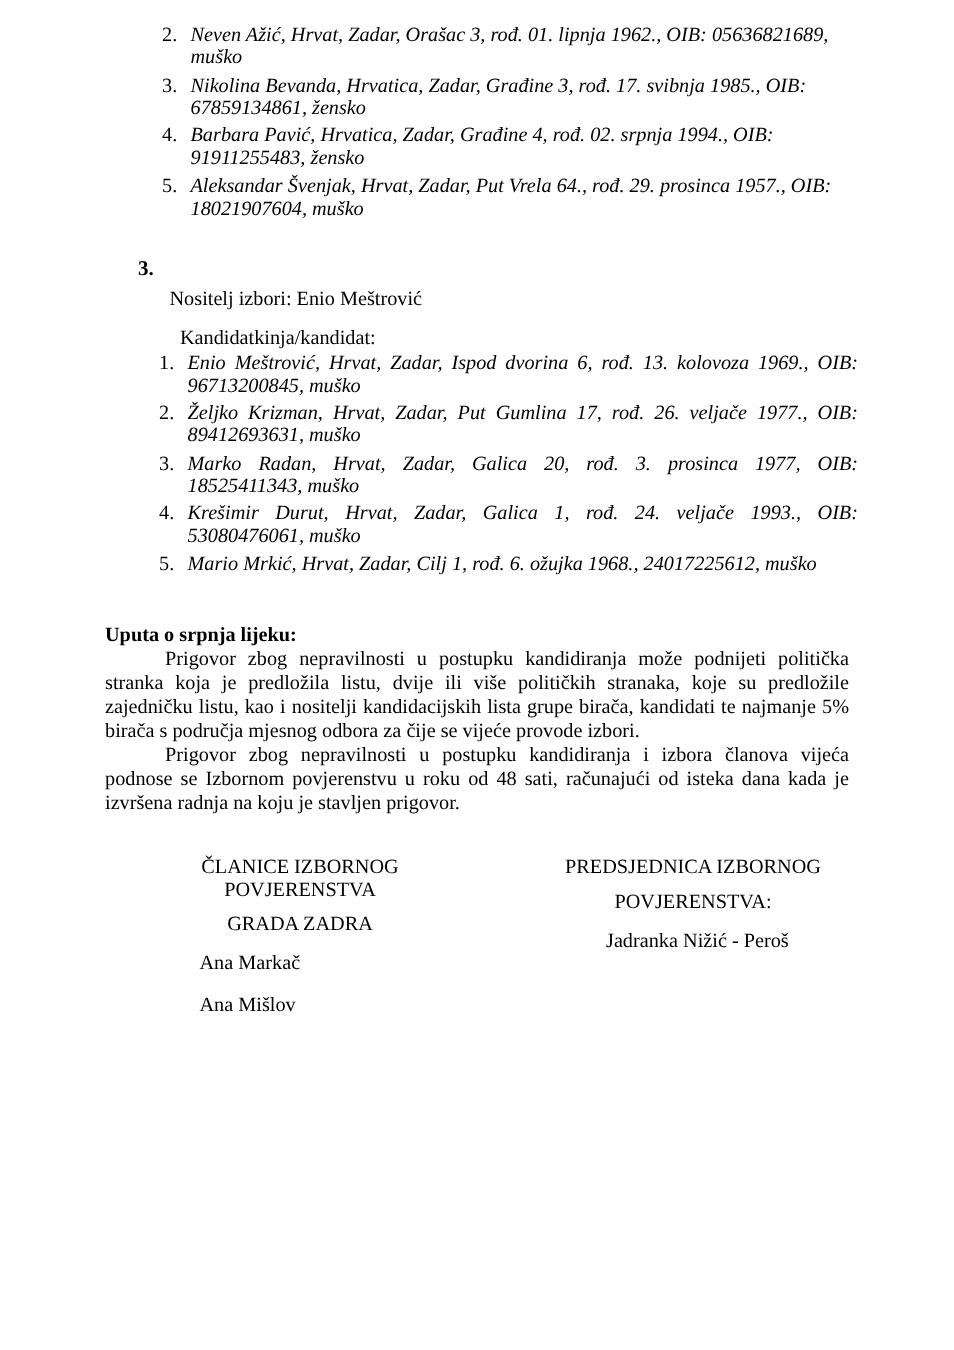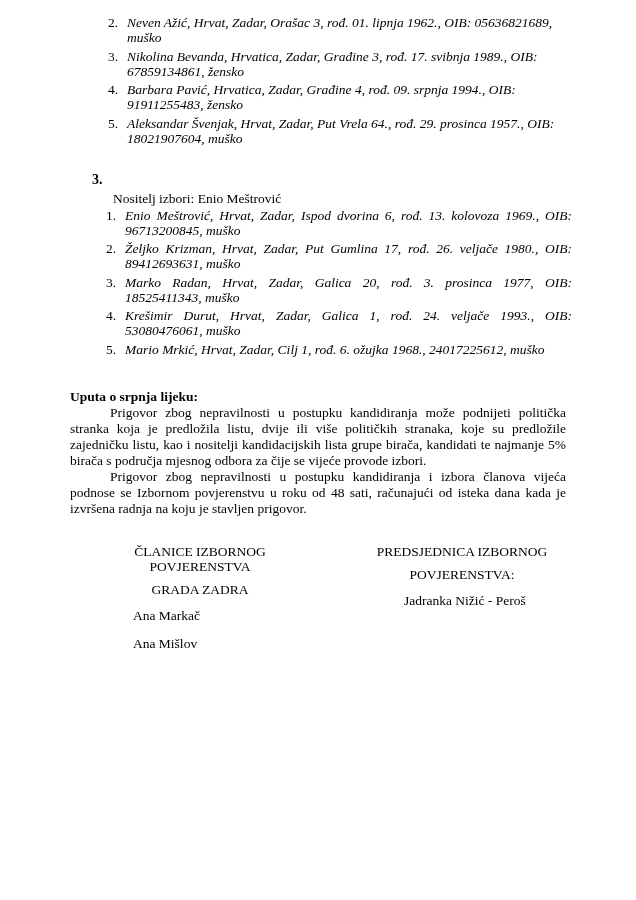--- a/index.html
+++ b/index.html
@@ -59,46 +59,47 @@
 
 <div class="page">
 
   <div class="cand-list list1">
     <div class="cand-item">
       <span class="cand-num">2.</span>
       <span class="cand-text">Neven Ažić, Hrvat, Zadar, Orašac 3, rođ. 01. lipnja 1962., OIB: 05636821689, muško</span>
     </div>
     <div class="cand-item">
       <span class="cand-num">3.</span>
-      <span class="cand-text">Nikolina Bevanda, Hrvatica, Zadar, Građine 3, rođ. 17. svibnja 1989., OIB: 67859134861, žensko</span>
+      <span class="cand-text">Nikolina Bevanda, Hrvatica, Zadar, Građine 3, rođ. 17. svibnja 1985., OIB: 67859134861, žensko</span>
     </div>
     <div class="cand-item">
       <span class="cand-num">4.</span>
-      <span class="cand-text">Barbara Pavić, Hrvatica, Zadar, Građine 4, rođ. 09. srpnja 1994., OIB: 91911255483, žensko</span>
+      <span class="cand-text">Barbara Pavić, Hrvatica, Zadar, Građine 4, rođ. 02. srpnja 1994., OIB: 91911255483, žensko</span>
     </div>
     <div class="cand-item">
       <span class="cand-num">5.</span>
       <span class="cand-text">Aleksandar Švenjak, Hrvat, Zadar, Put Vrela 64., rođ. 29. prosinca 1957., OIB: 18021907604, muško</span>
     </div>
   </div>
 
   <div class="heading3">
     <span class="h-num">3.</span>
   </div>
   <div class="nositelj">Nositelj izbori: Enio Meštrović</div>
 
+  <div class="kandidat-label">Kandidatkinja/kandidat:</div>
 
   <div class="cand-list list2">
     <div class="cand-item">
       <span class="cand-num">1.</span>
       <span class="cand-text">Enio Meštrović, Hrvat, Zadar, Ispod dvorina 6, rođ. 13. kolovoza 1969., OIB: 96713200845, muško</span>
     </div>
     <div class="cand-item">
       <span class="cand-num">2.</span>
-      <span class="cand-text">Željko Krizman, Hrvat, Zadar, Put Gumlina 17, rođ. 26. veljače 1980., OIB: 89412693631, muško</span>
+      <span class="cand-text">Željko Krizman, Hrvat, Zadar, Put Gumlina 17, rođ. 26. veljače 1977., OIB: 89412693631, muško</span>
     </div>
     <div class="cand-item">
       <span class="cand-num">3.</span>
       <span class="cand-text">Marko Radan, Hrvat, Zadar, Galica 20, rođ. 3. prosinca 1977, OIB: 18525411343, muško</span>
     </div>
     <div class="cand-item">
       <span class="cand-num">4.</span>
       <span class="cand-text">Krešimir Durut, Hrvat, Zadar, Galica 1, rođ. 24. veljače 1993., OIB: 53080476061, muško</span>
     </div>
     <div class="cand-item">

